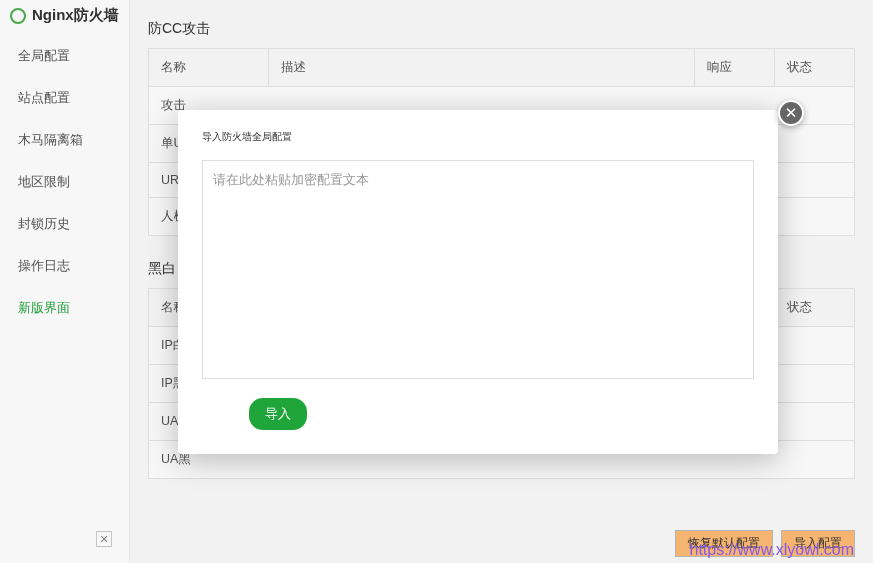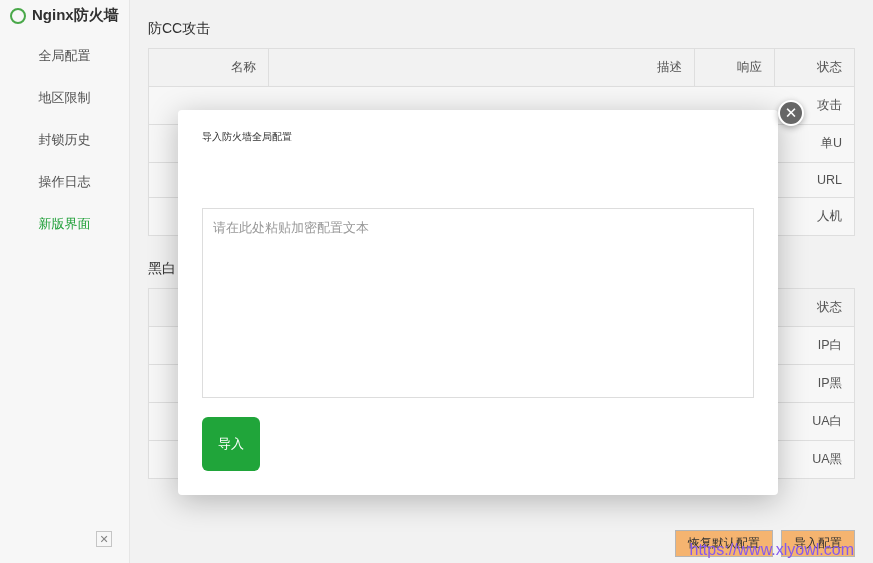--- a/index.html
+++ b/index.html
@@ -11,21 +11,20 @@
   width: 873px;
   height: 563px;
   position: relative;
   overflow: hidden;
 }
 .container { display: flex; height: 100%; }
 .sidebar {
   width: 130px;
   border-right: 1px solid #eee;
   padding-top: 0;
-  text-align: center;
 }
 .logo {
   display: flex;
   align-items: center;
   padding: 6px 10px 10px 10px;
   font-size: 15px;
   font-weight: bold;
   color: #333;
 }
 .logo-icon {
@@ -53,21 +52,21 @@
   font-weight: normal;
   margin: 8px 0 10px 0;
   color: #333;
 }
 table {
   width: 100%;
   border-collapse: collapse;
   background: #fff;
 }
 th, td {
-  text-align: right;
+  text-align: left;
   padding: 10px 12px;
   border: 1px solid #e6e6e6;
   font-weight: normal;
   font-size: 12.5px;
   color: #555;
 }
 th { background: #fafafa; }
 .link-green { color: #20a53a; }
 .resp-green { color: #20a53a; font-weight: bold; }
 .section2 { margin-top: 24px; }
@@ -111,39 +110,39 @@
   box-shadow: 0 6px 30px rgba(0,0,0,0.25);
   padding: 20px 24px 24px 24px;
 }
 .modal-title {
   font-size: 10px;
   color: #333;
   margin-bottom: 16px;
 }
 .modal textarea {
   width: 100%;
-  height: 190px;
+  height: 219px;
   border: 1px solid #ddd;
   resize: none;
   padding: 10px;
   font-size: 13px;
   font-family: inherit;
   color: #666;
-  margin-top: 48px;
 }
 .modal textarea::placeholder { color: #999; }
 .modal-footer { margin-top: 16px; }
 .btn-primary {
   background: #20a53a;
   color: #fff;
   border: none;
-  padding: 18px 16px;
-  border-radius: 6px;
+  padding: 7px 16px;
+  border-radius: 14px;
   cursor: pointer;
   font-size: 13px;
+  margin-left: 47px;
 }
 .close-btn {
   position: absolute;
   top: -10px;
   right: -26px;
   width: 26px;
   height: 26px;
   border-radius: 50%;
   background: #666;
   color: #fff;
@@ -192,20 +191,22 @@
 </head>
 <body>
 
 <div class="container">
   <div class="sidebar">
     <div class="logo">
       <span class="logo-icon"></span>
       <span>Nginx防火墙</span>
     </div>
     <div class="sidebar-item">全局配置</div>
+    <div class="sidebar-item">站点配置</div>
+    <div class="sidebar-item">木马隔离箱</div>
     <div class="sidebar-item">地区限制</div>
     <div class="sidebar-item">封锁历史</div>
     <div class="sidebar-item">操作日志</div>
     <div class="sidebar-item active">新版界面</div>
   </div>
 
   <div class="main">
     <div class="section-title">防CC攻击</div>
     <table>
       <tbody>

